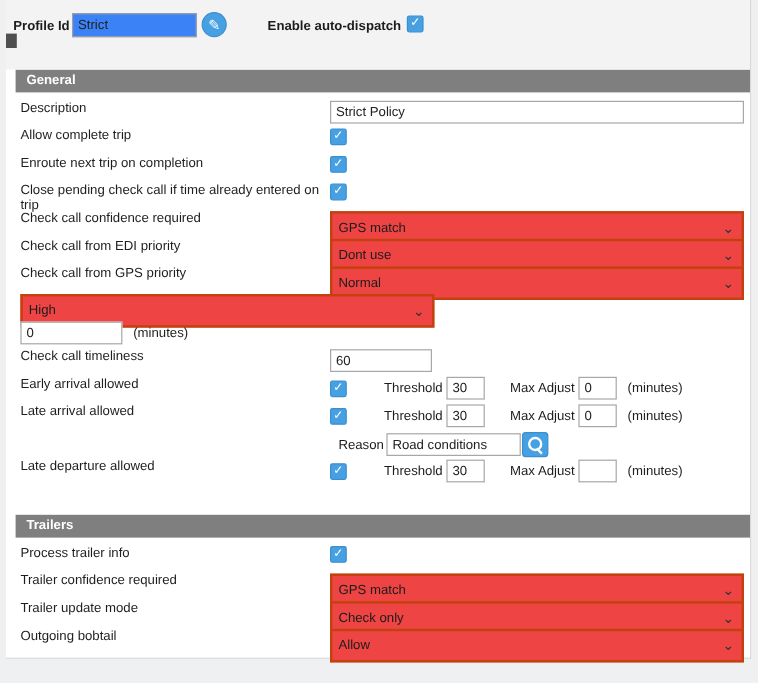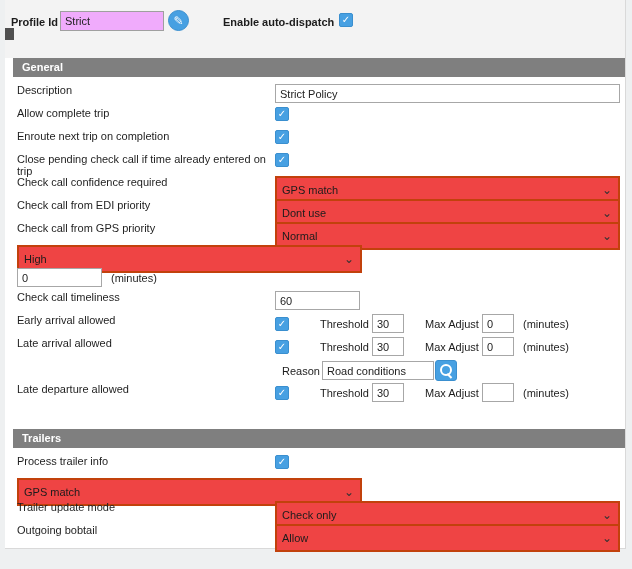--- a/index.html
+++ b/index.html
@@ -18,21 +18,21 @@
     background: #fff;
     border-right: 1px solid #d9d9d9;
     border-bottom: 1px solid #d9d9d9;
   }
   .top-bar { position: relative; height: 58px; background: #f3f3f3; }
   .corner-square { position: absolute; left: 0; top: 28px; width: 9px; height: 12px; background: #4f4f4f; }
   .bold-label { font-weight: bold; }
   .profile-id-label { position: absolute; left: 6px; top: 16px; }
   .profile-id-input {
     position: absolute; left: 55px; top: 11px; width: 104px; height: 20px;
-    background: #f0abfc; border: 1px solid #9f9f9f; padding: 0 4px;
+    background: #3b82f6; border: 1px solid #9f9f9f; padding: 0 4px;
     font: 11px "Liberation Sans", sans-serif; color: #222;
   }
   .edit-btn {
     position: absolute; left: 163px; top: 10px; width: 21px; height: 21px;
     border-radius: 50%; background: var(--accent, #47a0e2); border: 1px solid #3a8fcf;
     color: #fff; font-size: 12px; line-height: 18px; text-align: center; cursor: pointer; padding: 0;
   }
   .enable-label { position: absolute; left: 218px; top: 16px; }
   .top-checkbox { position: absolute; left: 334px; top: 13px; }
   .section-header {
@@ -256,20 +256,21 @@
     <div class="row">
       <span class="row-label">Process trailer info</span>
       <div class="control">
         <span class="checkbox">
             <span class="check-glyph">✓</span>
           </span>
       </div>
     </div>
 
     <div class="row">
+      <span class="row-label">Trailer confidence required</span>
       <div class="control">
         <div class="select">
           <span>GPS match</span>
           <span class="chevron">⌄</span>
         </div>
       </div>
     </div>
 
     <div class="row">
       <span class="row-label">Trailer update mode</span>

